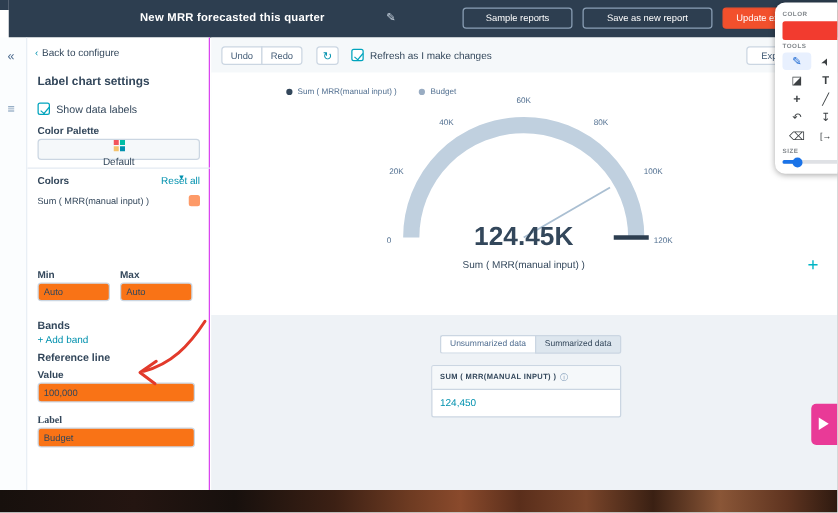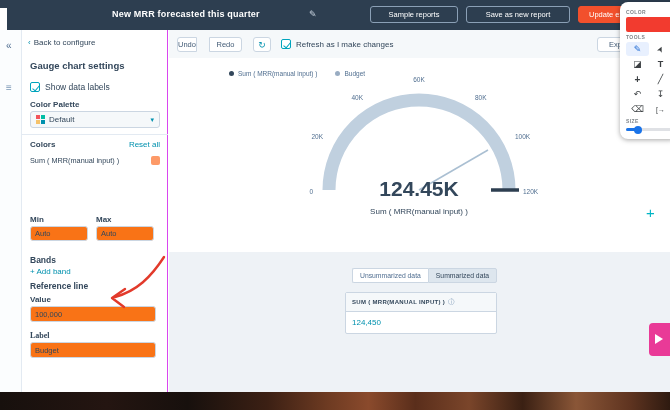--- a/index.html
+++ b/index.html
@@ -27,21 +27,21 @@
   .back{position:absolute;left:6px;top:8px;font-size:8px;color:#33475b;cursor:pointer;}
   .back .chev{color:#0091ae;margin-right:3px;}
   .sb-title{position:absolute;left:8px;top:30px;font-size:9.5px;font-weight:bold;color:#33475b;}
   .cb-row{position:absolute;left:8px;top:52px;display:flex;align-items:center;gap:5px;}
   .cb{width:10px;height:10px;border:1px solid #00a4bd;border-radius:2px;background:#fff;position:relative;flex:none;cursor:pointer;}
   .cb.checked::after{content:"";position:absolute;left:3px;top:0.5px;width:3px;height:6px;
        border:solid #00a4bd;border-width:0 1.5px 1.5px 0;transform:rotate(40deg);}
   .cb-label{font-size:8.5px;color:#33475b;}
   .fld-label{font-size:8px;font-weight:bold;color:#33475b;position:absolute;left:8px;}
   .select{position:absolute;left:8px;top:81px;width:130px;height:17px;display:flex;align-items:center;gap:4px;
-          background:#f5f8fa;border:1px solid #cbd6e2;border-radius:3px;padding:0 5px;cursor:pointer;}
+          background:#f5f8fa;border:1px solid #cbd6e2;border-radius:3px;padding:0 12px;cursor:pointer;flex-direction:column;}
   .pal{display:grid;grid-template-columns:4px 4px;grid-auto-rows:4px;gap:1px;flex:none;}
   .pal i{display:block;}
   .select-val{font-size:8px;color:#33475b;}
   .select-caret{margin-left:auto;font-size:7px;color:#0091ae;}
   .sdiv{position:absolute;left:0;top:104px;width:146px;border-top:1px solid #e3eaf2;}
   .colors-row{position:absolute;left:8px;top:110px;width:130px;display:flex;justify-content:space-between;align-items:flex-start;}
   .colors-label{font-size:8px;font-weight:bold;color:#33475b;}
   .reset-all{font-size:8px;color:#0091ae;cursor:pointer;}
   .series-row{position:absolute;left:8px;top:126px;width:130px;display:flex;justify-content:space-between;align-items:center;}
   .series-name{font-size:7.3px;color:#33475b;}
@@ -50,21 +50,21 @@
        font-size:7.5px;color:#33475b;padding:0 4px;}
   .sec-title{font-size:8.5px;font-weight:bold;color:#33475b;position:absolute;left:8px;}
   .add-band{position:absolute;left:8px;top:237px;font-size:8px;color:#0091ae;cursor:pointer;}
 
   
   .main{position:absolute;left:169px;top:30px;width:501px;height:362px;background:#f5f8fa;}
   .chart-panel{position:absolute;left:0;top:28px;width:501px;height:194px;background:#fff;}
   .lower{position:absolute;left:0;top:222px;width:501px;height:140px;background:#eef2f6;}
   .w-btn{position:absolute;top:7px;height:15px;background:#fff;border:1px solid #cbd6e2;border-radius:3px;
          font-size:7.5px;color:#425b76;display:flex;align-items:center;justify-content:center;cursor:pointer;}
-  .btn-undo{left:8px;width:20px;border-radius:3px 0 0 3px;}
+  .btn-undo{left:8px;width:33px;border-radius:3px 0 0 3px;}
   .btn-redo{left:40px;width:33px;border-radius:0 3px 3px 0;}
   .btn-refresh{left:84px;width:18px;color:#0091ae;font-size:9px;}
   .refresh-row{position:absolute;left:112px;top:9px;display:flex;align-items:center;gap:5px;}
   .refresh-label{font-size:8px;color:#33475b;}
   .btn-export{left:428px;width:64px;}
   .legend{position:absolute;left:60px;top:40px;display:flex;gap:18px;align-items:center;}
   .leg-item{display:flex;align-items:center;gap:4px;}
   .leg-dot{width:5px;height:5px;border-radius:50%;flex:none;}
   .leg-dot.d1{background:#33475b;}
   .leg-dot.d2{background:#99acc2;}
@@ -125,21 +125,21 @@
     <div class="tb-btn tb-update">Update exis</div>
   </div>
 
   <div class="rail">
     <span class="rail-collapse">«</span>
     <span class="rail-menu">≡</span>
   </div>
 
   <div class="sidebar">
     <div class="back"><span class="chev">‹</span><span>Back to configure</span></div>
-    <div class="sb-title">Gauge chart settings</div>
+    <div class="sb-title">Label chart settings</div>
 
     <div class="cb-row">
       <span class="cb checked"></span>
       <span class="cb-label">Show data labels</span>
     </div>
 
     <div class="fld-label" style="top:70px;">Color Palette</div>
     <div class="select">
       <span class="pal">
         <i style="background:#f2545b"></i>

